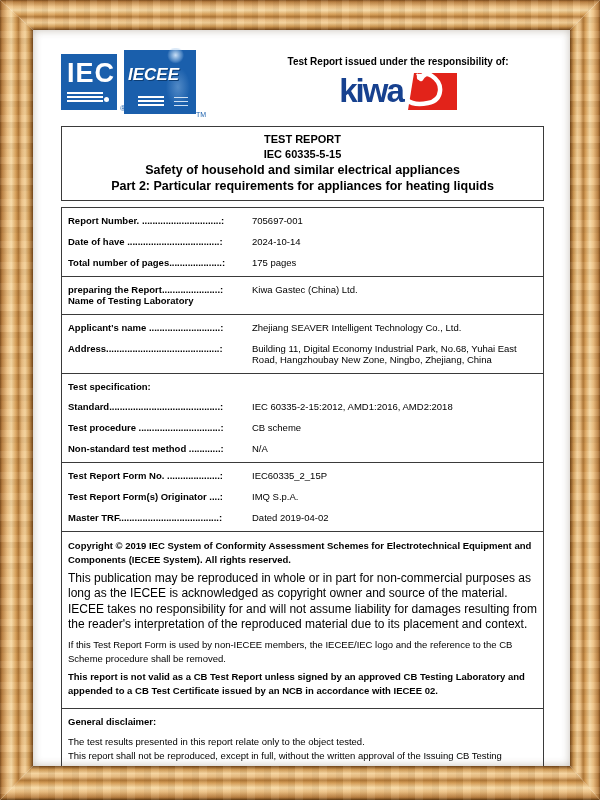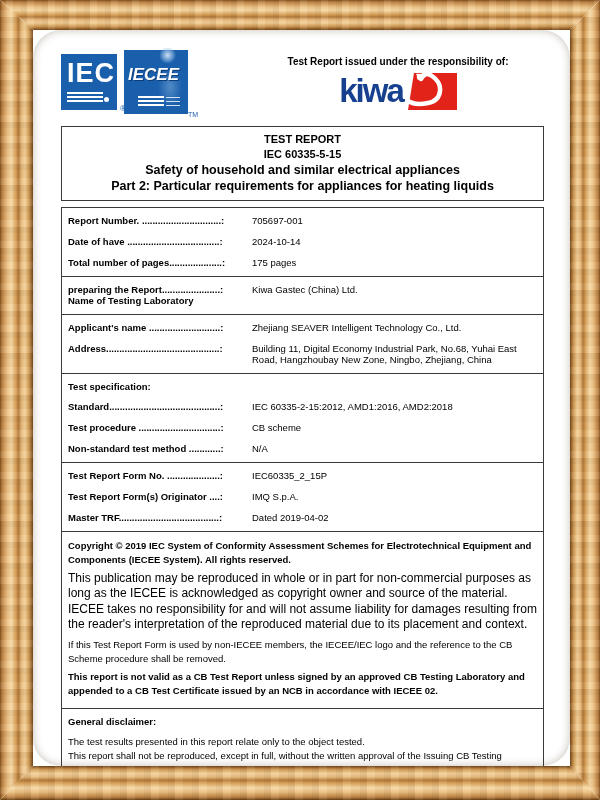--- a/index.html
+++ b/index.html
@@ -35,32 +35,32 @@
     clip-path:polygon(100% 0,100% 100%,0 calc(100% - 34px),0 30px);
     background:
       repeating-linear-gradient(0deg,rgba(101,62,15,.10) 0 6px,rgba(255,236,200,.10) 6px 13px,rgba(140,90,30,.06) 13px 21px),
       linear-gradient(270deg,#7a4b1d 0%,#b98043 6%,#ecc084 22%,#f6daa8 34%,#d9a25c 48%,#b27a3a 56%,#e9bd83 66%,#f3d19b 76%,#cf9a55 88%,#8a5a28 97%,#6b4116 100%);
   }
   
   .page{
     position:absolute;left:33px;top:30px;right:30px;bottom:34px;
     background:#fff;box-shadow:inset 0 0 8px rgba(60,35,5,.30);
     padding:16px 26px 0 28px;box-sizing:border-box;z-index:1;
-    font-size:9.5px;color:#1a1a1a;border-radius:28px;
+    font-size:9.5px;color:#1a1a1a;
   }
   
   .hdr{display:flex;align-items:flex-start;}
   .logos{display:flex;align-items:flex-start;}
   .iec-logo{width:56px;height:56px;background:#1a5fac;position:relative;margin-top:8px;}
   .iec-txt{position:absolute;left:6px;top:4px;color:#fff;font-weight:bold;font-size:27px;letter-spacing:1px;font-family:"Liberation Sans",sans-serif;}
   .iec-bars{position:absolute;left:6px;bottom:8px;width:36px;}
   .iec-bars div{height:2px;background:#fff;margin-top:2px;}
   .iec-dot{position:absolute;right:8px;bottom:8px;width:5px;height:5px;border-radius:50%;background:#fff;}
   .iec-reg{position:absolute;right:-9px;bottom:-3px;color:#1a5fac;font-size:8px;}
-  .iecee-logo{width:64px;height:64px;background:#1a5fac;position:relative;margin-left:7px;margin-top:4px;overflow:visible;}
+  .iecee-logo{width:72px;height:64px;background:#1a5fac;position:relative;margin-left:7px;margin-top:4px;overflow:visible;}
   .iecee-blob{position:absolute;right:2px;top:-2px;width:46px;height:60px;
     background:radial-gradient(ellipse 12px 12px at 60% 12%,rgba(210,230,250,.95),rgba(150,190,230,.35) 55%,transparent 70%),
                radial-gradient(ellipse 16px 26px at 65% 65%,rgba(150,190,230,.45),transparent 75%);}
   .iecee-txt{position:absolute;left:4px;top:15px;color:#fff;font-weight:bold;font-style:italic;font-size:17px;letter-spacing:0px;text-shadow:1px 1px 0 #0c3d74;}
   .iecee-bars-l{position:absolute;left:14px;bottom:8px;width:26px;}
   .iecee-bars-l div{height:2px;background:#fff;margin-top:2px;}
   .iecee-bars-r{position:absolute;right:8px;bottom:8px;width:14px;}
   .iecee-bars-r div{height:1.5px;background:#cfe0f2;margin-top:2.5px;}
   .iecee-tm{position:absolute;right:-10px;bottom:-4px;color:#1a5fac;font-size:7px;}
   .hdr-right{margin-left:auto;width:292px;text-align:center;}

